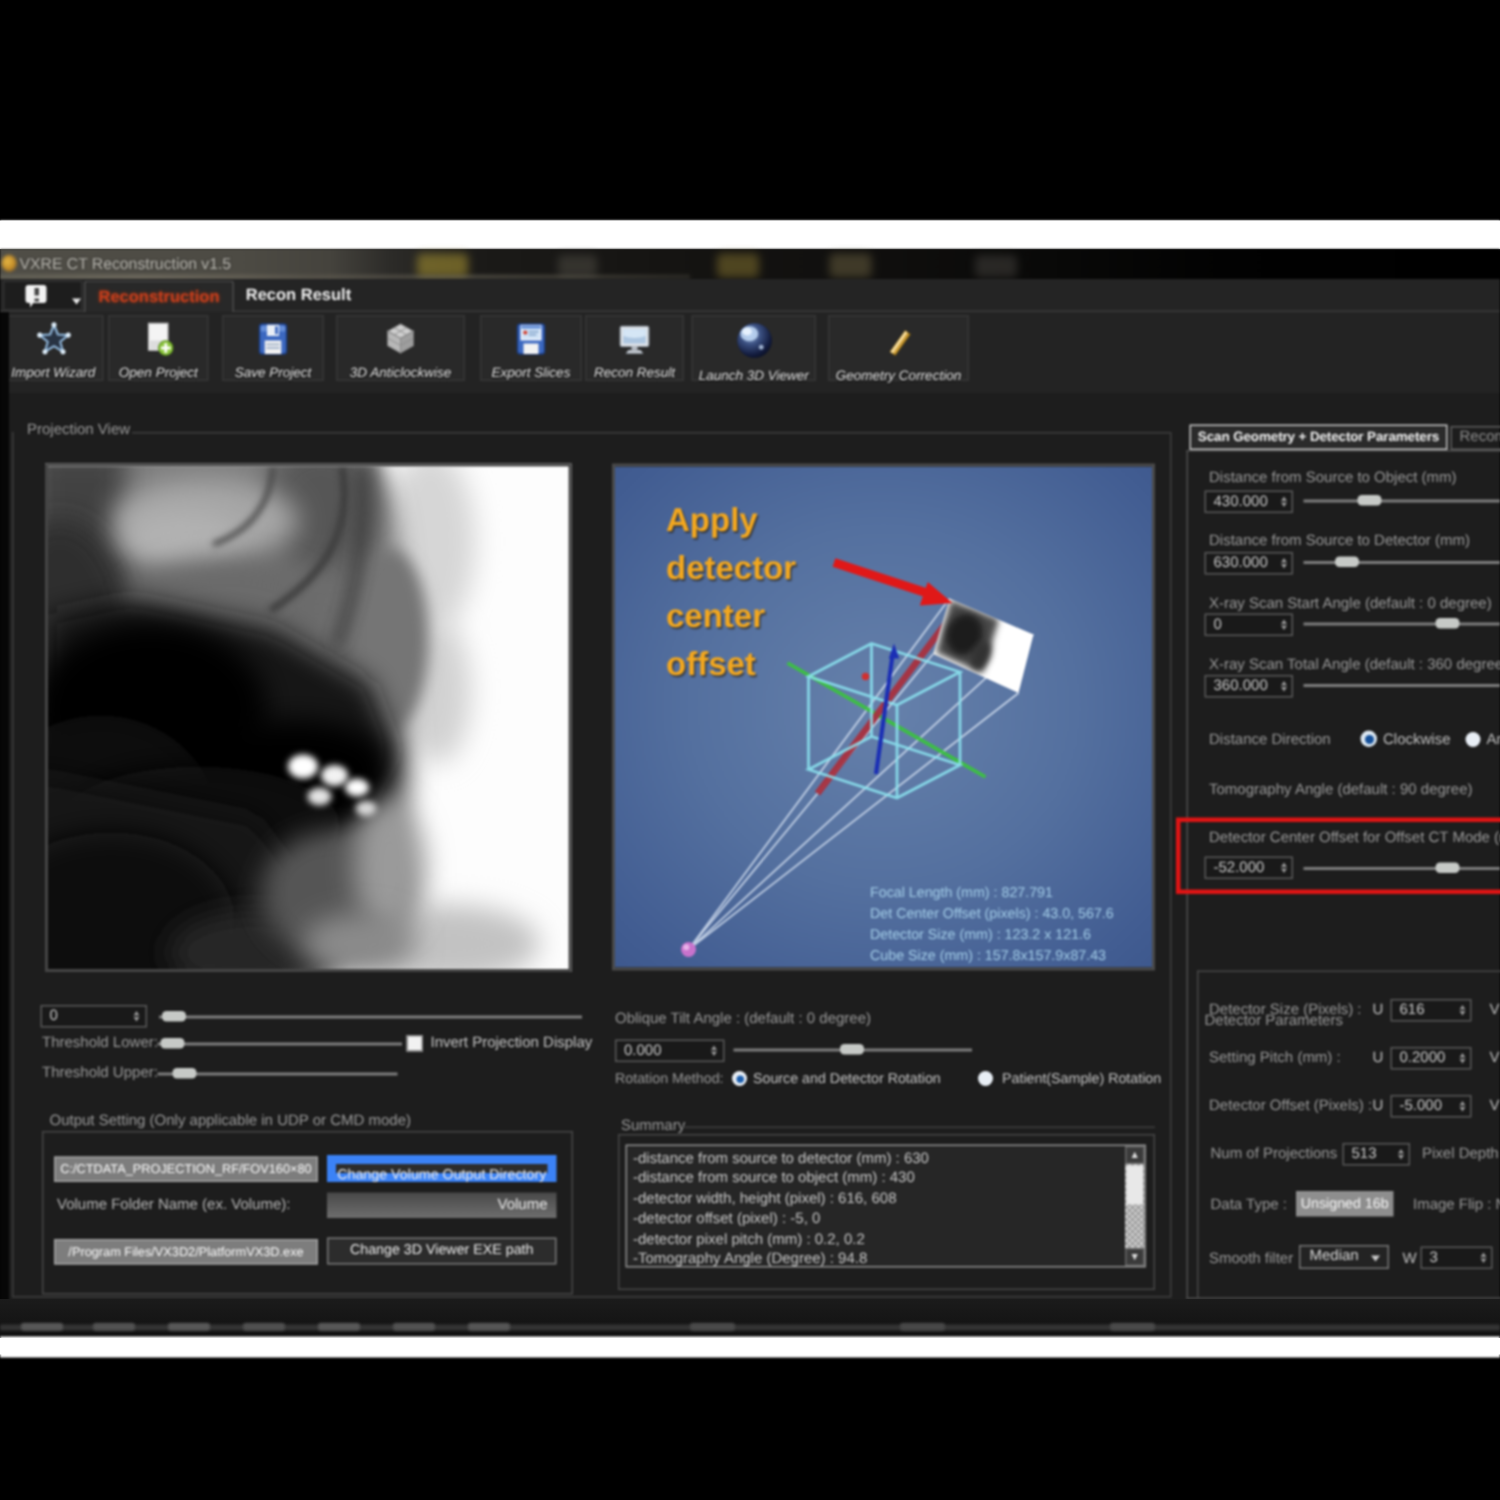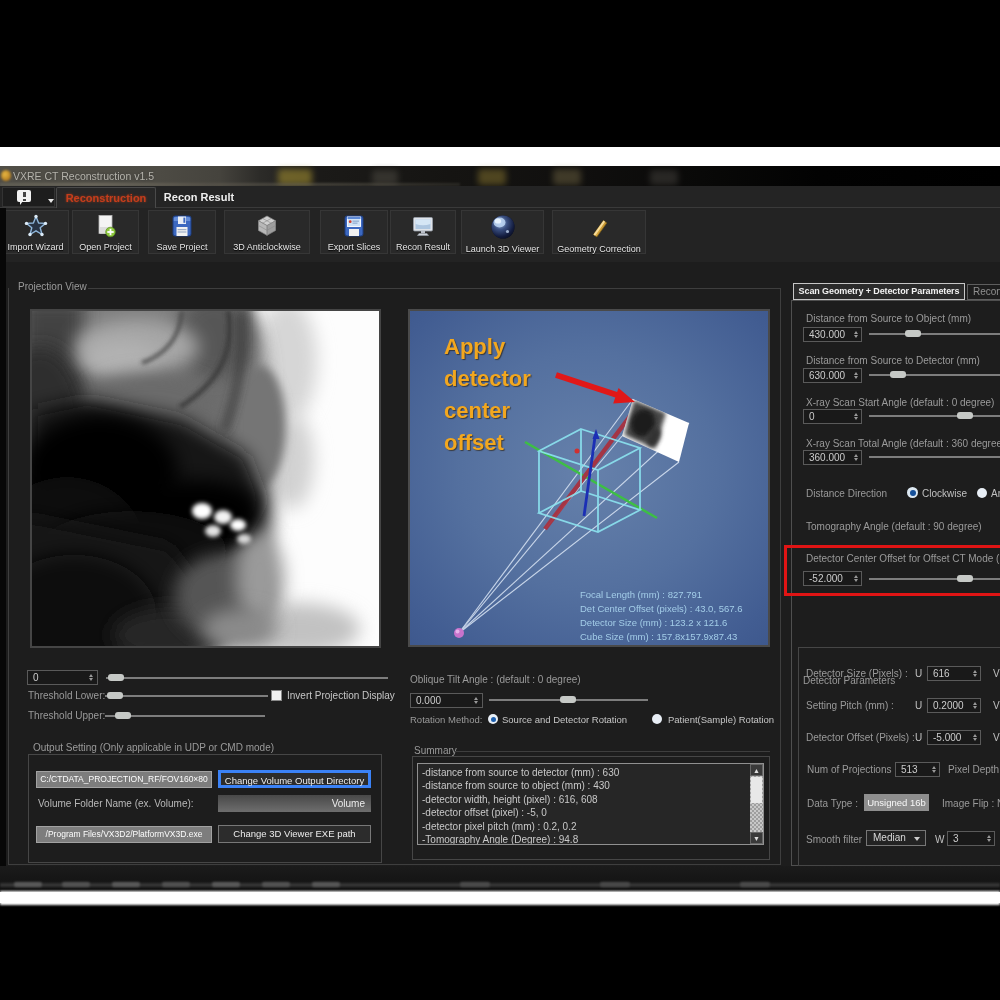--- a/index.html
+++ b/index.html
@@ -8,21 +8,21 @@
   .abs { position:absolute; }
   #stage { position:relative; width:1000px; height:1000px; background:#000; }
   .lbl { color:#9a9a9a; font-size:10px; white-space:nowrap; }
   .spin { background:#191919; border:1px solid #5a5a5a; color:#cccccc;
     font-size:10px; }
   .spin .txt { position:absolute; left:5px; top:1px; }
   .track { background:#7d7d7d; height:2px; }
   .thumb { background:#c6c9c6; border-radius:3px; height:7px; width:16px; }
   .blur1 { filter:blur(0.55px); }
   .tbtn { position:absolute; top:2px; height:44px; background:#292929;
-    border:1px solid #363636; text-align:center; }
+    border:1px solid #363636; text-align:center;font-style:italic; }
   .tbtn svg { margin-top:2px; }
   .tlbl { color:#e6e6e6; font-size:9px; margin-top:-1px; white-space:nowrap;
     text-shadow:0 1px 1px #000; }
 </style>
 </head>
 <body>
 <div id="stage">
 
   <div class="abs" style="left:0;top:146.5px;width:1000px;height:19px;background:#fff;filter:blur(0.7px);"></div>
   <div class="abs" style="left:0;top:147px;width:1000px;height:18.5px;background:#fff;"></div>
@@ -238,21 +238,21 @@
     <div class="abs" style="left:271px;top:524px;width:11px;height:11px;background:#f1f1f1;border:1px solid #888;"></div>
     <div class="abs" style="left:287px;top:524px;color:#c6c6c6;font-size:10px;">Invert Projection Display</div>
 
     <div class="abs lbl" style="left:28px;top:544px;">Threshold Upper:</div>
     <div class="abs track" style="left:105px;top:549px;width:160px;"></div>
     <div class="abs thumb" style="left:115px;top:546px;"></div>
 
     <div class="abs lbl" style="left:33px;top:576px;">Output Setting (Only applicable in UDP or CMD mode)</div>
     <div class="abs" style="left:28px;top:588px;width:354px;height:109px;border:1px solid #464646;"></div>
     <div class="abs" style="left:36px;top:605px;width:176px;height:17px;background:#7d7d7d;border:1px solid #a2a2a2;color:#fdfdfd;font-size:8.5px;text-align:center;line-height:15px;white-space:nowrap;overflow:hidden;">C:/CTDATA_PROJECTION_RF/FOV160×80</div>
-    <div class="abs" style="left:218px;top:604px;width:153px;height:18px;background:#2c2c2c;border:3px solid #3b82f6;color:#ececec;font-size:9.5px;text-align:center;line-height:16px;">Change Volume Output Directory</div>
+    <div class="abs" style="left:218px;top:604px;width:153px;height:18px;background:#2c2c2c;border:6px solid #3b82f6;color:#ececec;font-size:9.5px;text-align:center;line-height:16px;">Change Volume Output Directory</div>
     <div class="abs" style="left:38px;top:632px;color:#b8b8b8;font-size:10px;">Volume Folder Name (ex. Volume):</div>
     <div class="abs" style="left:218px;top:629px;width:153px;height:17px;background:linear-gradient(180deg,#484848,#6e6e6e);color:#ececec;font-size:10px;text-align:right;line-height:17px;padding-right:6px;">Volume</div>
     <div class="abs" style="left:36px;top:660px;width:176px;height:17px;background:#7d7d7d;border:1px solid #a2a2a2;color:#fdfdfd;font-size:8.5px;text-align:center;line-height:15px;white-space:nowrap;overflow:hidden;">/Program Files/VX3D2/PlatformVX3D.exe</div>
     <div class="abs" style="left:218px;top:659px;width:153px;height:18px;background:#2c2c2c;border:1px solid #787878;color:#ececec;font-size:9.5px;text-align:center;line-height:16px;">Change 3D Viewer EXE path</div>
 
     <div class="abs" style="left:408px;top:143px;width:362px;height:338px;border:2px solid #4a4a4a;overflow:hidden;">
       <svg width="358" height="334" viewBox="0 0 358 334">
         <defs>
           <radialGradient id="bluebg" cx="0.5" cy="0.48" r="0.8">
             <stop offset="0" stop-color="#6681ab"></stop>

